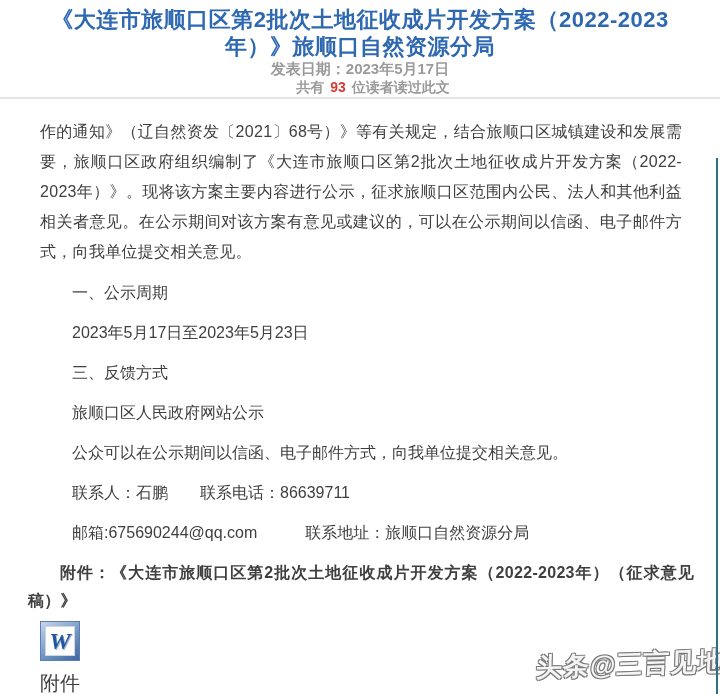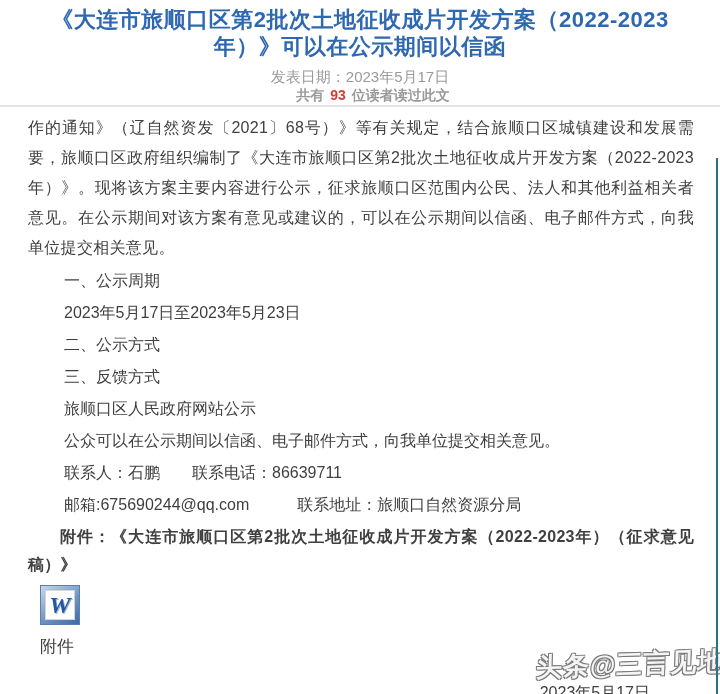--- a/index.html
+++ b/index.html
@@ -12,36 +12,36 @@
   .header {
     text-align:center; padding-top:6px; background:#ffffff;
     border-bottom:2px solid #e4e4e4;
   }
   .title {
     margin:0; font-size:22px; font-weight:bold; color:#2e68b1;
     line-height:27px; letter-spacing:0.5px;
   }
   .title span { display:block; white-space:nowrap; }
   .pubdate {
-    margin-top:8px; font-size:15px; font-weight:normal; color:#9a9a9a;
+    margin-top:0; font-size:15px; font-weight:bold; color:#9a9a9a;
     line-height:18px;
     text-align:center;
   }
   .readers {
     margin-top:1px; font-size:14px; font-weight:bold; color:#9a9a9a;
     line-height:16px; padding-bottom:2px;padding-left:26px;
   }
   .readers .count { color:#d63b31; padding:0 2px; }
   
   .main { padding:6px 26px 0 28px; font-size:16px; }
   .para {
-    margin:0; line-height:30px; text-align:justify;
+    margin:12px; line-height:30px; text-align:justify;
     letter-spacing:0.3px;
   }
-  .line { margin:4px; line-height:28px; text-indent:2em; white-space:nowrap; }
+  .line { margin:12px; line-height:28px; text-indent:2em; white-space:nowrap; }
   .attach {
     margin:0; line-height:28px; text-indent:2em; font-weight:bold;
     text-align:justify; letter-spacing:0.3px; white-space:normal;
   }
   
   .word-icon {
     width:40px; height:40px; margin:6px 0 0 12px; box-sizing:border-box;
     padding:4px; cursor:pointer;
     background:linear-gradient(145deg,#c7d6ec 0%,#7296c4 55%,#3c69a4 100%);
     border:1px solid #5a7fae;
@@ -49,21 +49,21 @@
   .word-frame {
     width:100%; height:100%; box-sizing:border-box;
     background:#fdfdfd; border:1px solid #d0d6de;
     display:flex; align-items:center; justify-content:center;
   }
   .word-letter {
     font-family:"Liberation Serif","DejaVu Serif",serif;
     font-weight:bold; font-style:italic; font-size:24px; line-height:1;
     color:#2456a0; text-shadow:1px 1px 0 #9db4d6;
   }
-  .attach-label { margin:12px 0 0 12px; line-height:20px; font-size:17px; }
+  .attach-label { margin:12px 0 0 12px; line-height:20px; font-size:20px; }
   
   .signature {
     margin-top:22px; text-align:right; padding-right:34px;
     line-height:27px; font-size:16px;
   }
   .signature .sig-date { padding-right:10px; }
   
   .watermark {
     position:absolute; right:-4px; bottom:12px;
     font-size:26px; font-weight:bold; letter-spacing:1px;
@@ -77,36 +77,35 @@
     position:absolute; right:2px; top:158px; width:2px; height:536px;
     background:#2f6f82;
   }
 </style>
 </head>
 <body>
 
 <header class="header">
   <h1 class="title">
     <span>《大连市旅顺口区第2批次土地征收成片开发方案（2022-2023</span>
-    <span>年）》可以在公示期间以信函</span>
+    <span>年）》旅顺口自然资源分局</span>
   </h1>
   <div class="pubdate">发表日期：2023年5月17日</div>
   <div class="readers">
     <span>共有</span>
     <span class="count">93</span>
     <span>位读者读过此文</span>
   </div>
 </header>
 
 <main class="main">
   <p class="para">作的通知》（辽自然资发〔2021〕68号）》等有关规定，结合旅顺口区城镇建设和发展需要，旅顺口区政府组织编制了《大连市旅顺口区第2批次土地征收成片开发方案（2022-2023年）》。现将该方案主要内容进行公示，征求旅顺口区范围内公民、法人和其他利益相关者意见。在公示期间对该方案有意见或建议的，可以在公示期间以信函、电子邮件方式，向我单位提交相关意见。</p>
 
   <p class="line">一、公示周期</p>
   <p class="line">2023年5月17日至2023年5月23日</p>
-  <p class="line">二、公示方式</p>
   <p class="line">三、反馈方式</p>
   <p class="line">旅顺口区人民政府网站公示</p>
   <p class="line">公众可以在公示期间以信函、电子邮件方式，向我单位提交相关意见。</p>
   <p class="line">联系人：石鹏　　联系电话：86639711</p>
   <p class="line">邮箱:675690244@qq.com　　　联系地址：旅顺口自然资源分局</p>
 
   <p class="attach">附件：《大连市旅顺口区第2批次土地征收成片开发方案（2022-2023年）（征求意见稿）》</p>
 
   <div class="word-icon" title="">
     <div class="word-frame">

